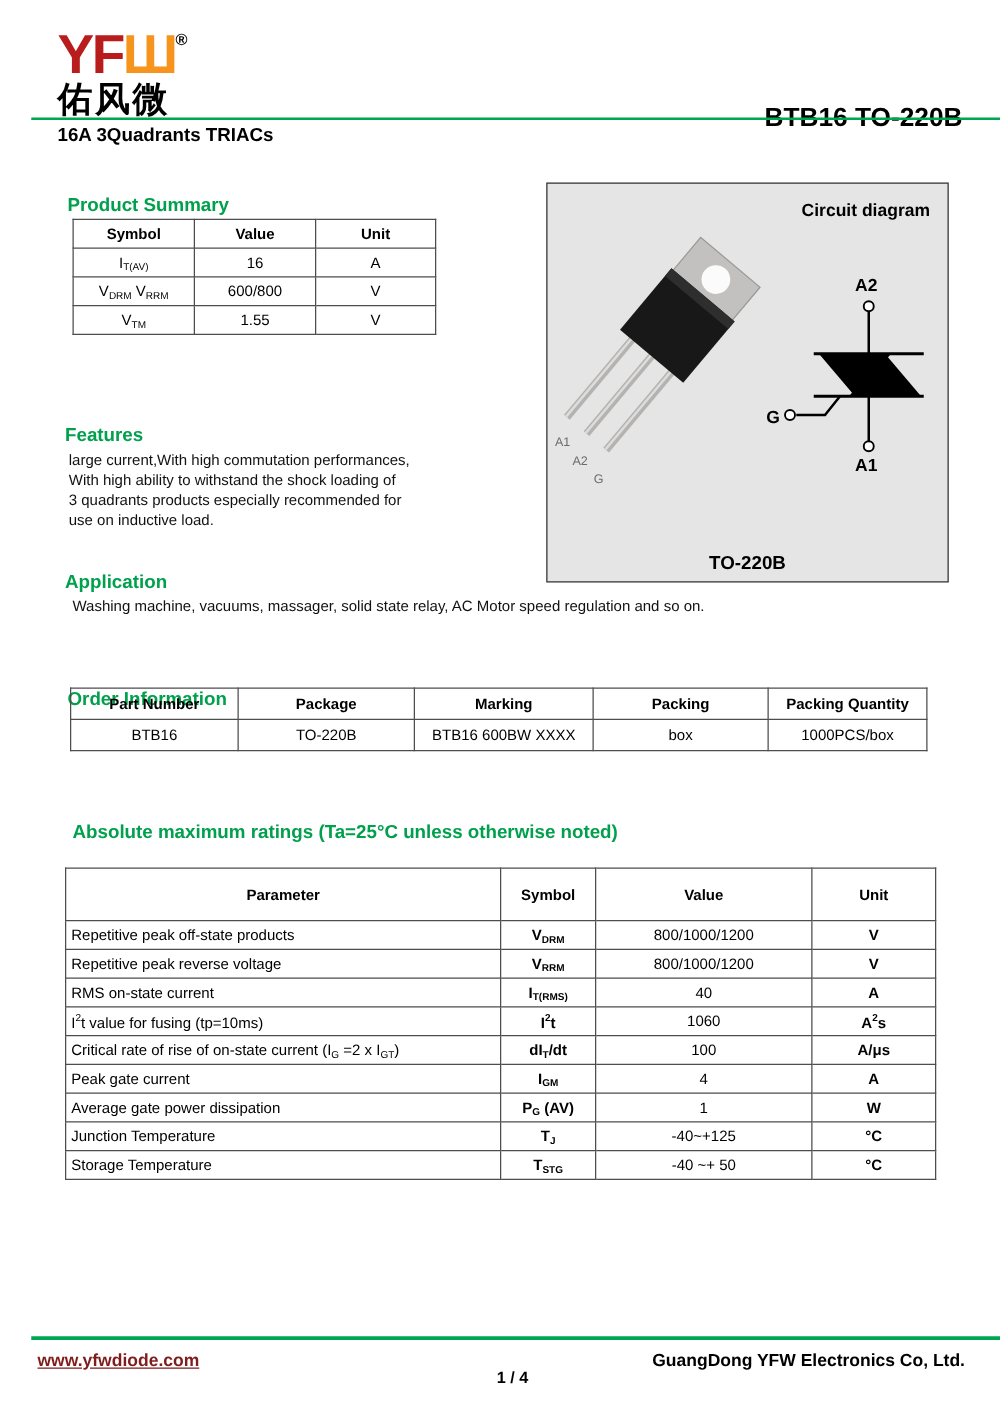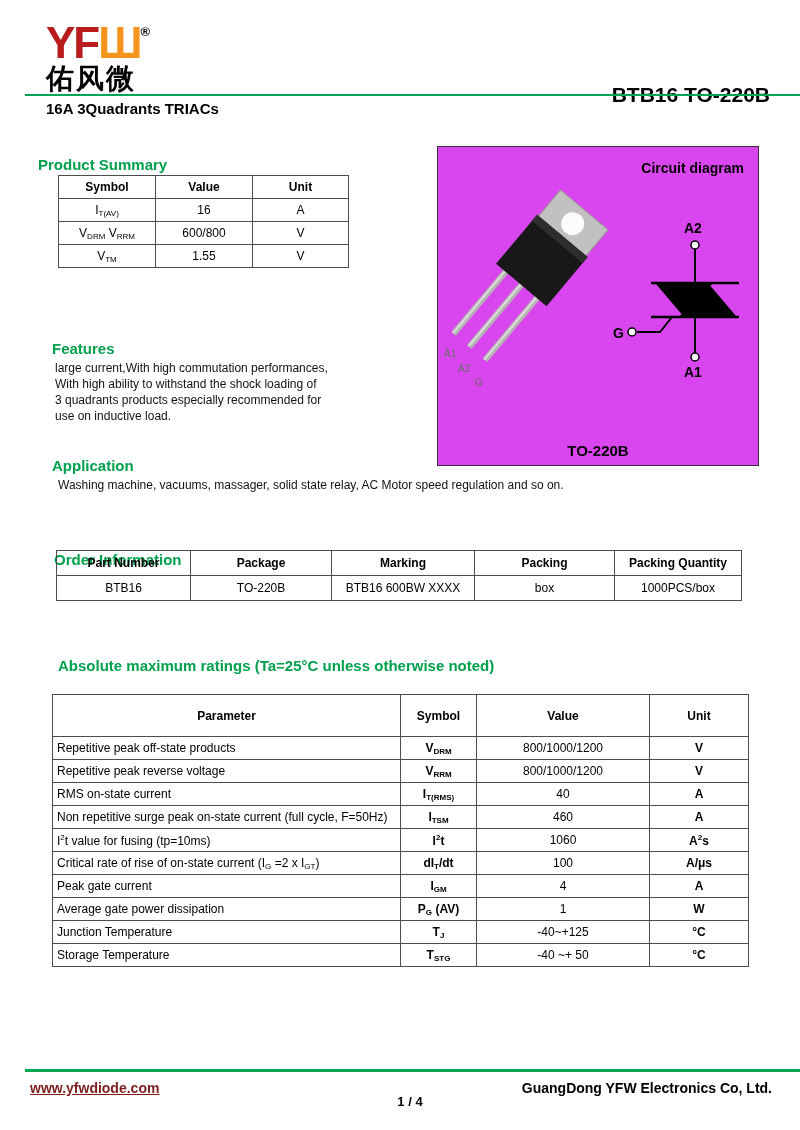--- a/index.html
+++ b/index.html
@@ -34,21 +34,21 @@
   sup{font-size:8px;vertical-align:5px;}
 
   .ps-table th,.ps-table td{height:22px;}
   .oi-table th,.oi-table td{height:24px;}
   .amr-table th{height:41px;}
   .amr-table td{height:22px;}
   .amr-table td:first-child{text-align:left;}
   .amr-table td:nth-child(2),.amr-table td:nth-child(4){font-weight:bold;}
 
   
-  .circuit-box{border:1.5px solid #333;background:#d946ef;}
+  .circuit-box{border:1.5px solid #333;background:#e5e5e5;}
   .circuit-title{font-size:14px;font-weight:bold;}
   .package-label{font-size:15px;font-weight:bold;text-align:center;}
 
   
   .footer-link{font-size:14px;font-weight:bold;color:#7f1d1d;text-decoration:underline;}
   .footer-page{font-size:13px;font-weight:bold;text-align:center;margin-top:12px;}
   .footer-company{font-size:14px;font-weight:bold;}
 </style>
 </head>
 <body>
@@ -57,21 +57,21 @@
 
   <div class="abs" style="left:46px;top:12px;">
     <div class="logo-text"><span class="logo-green">YF</span><span class="logo-orange">Ш</span><span class="logo-reg">®</span></div>
     <div class="logo-cn">佑风微</div>
   </div>
 
   <div class="abs part-title" style="right:30px;top:83px;margin-left:16px;">BTB16 TO-220B</div>
   <div class="abs green-line" style="left:25px;top:94px;width:775px;"></div>
   <div class="abs subtitle" style="left:46px;top:100px;">16A 3Quadrants TRIACs</div>
 
-  <div class="abs sec-heading" style="left:38px;top:156px;">Product Summary</div>
+  <div class="abs sec-heading" style="left:54px;top:156px;">Product Summary</div>
   <table class="abs ps-table" style="left:58px;top:175px;width:290px;">
     <colgroup>
         <col style="width:97px">
         <col style="width:97px">
         <col style="width:96px">
       </colgroup>
   <thead>
         <tr>
           <th>Symbol</th>
           <th>Value</th>
@@ -207,26 +207,20 @@
           <td>800/1000/1200</td>
           <td>V</td>
         </tr>
         <tr>
           <td>RMS on-state current</td>
           <td>I<sub>T(RMS)</sub></td>
           <td>40</td>
           <td>A</td>
         </tr>
         <tr>
-          <td>Non repetitive surge peak on-state current (full cycle, F=50Hz)</td>
-          <td>I<sub>TSM</sub></td>
-          <td>460</td>
-          <td>A</td>
-        </tr>
-        <tr>
           <td>I<sup>2</sup>t value for fusing (tp=10ms)</td>
           <td>I<sup>2</sup>t</td>
           <td>1060</td>
           <td>A<sup>2</sup>s</td>
         </tr>
         <tr>
           <td>Critical rate of rise of on-state current (I<sub>G</sub> =2 x I<sub>GT</sub>)</td>
           <td>dI<sub>T</sub>/dt</td>
           <td>100</td>
           <td>A/μs</td>

